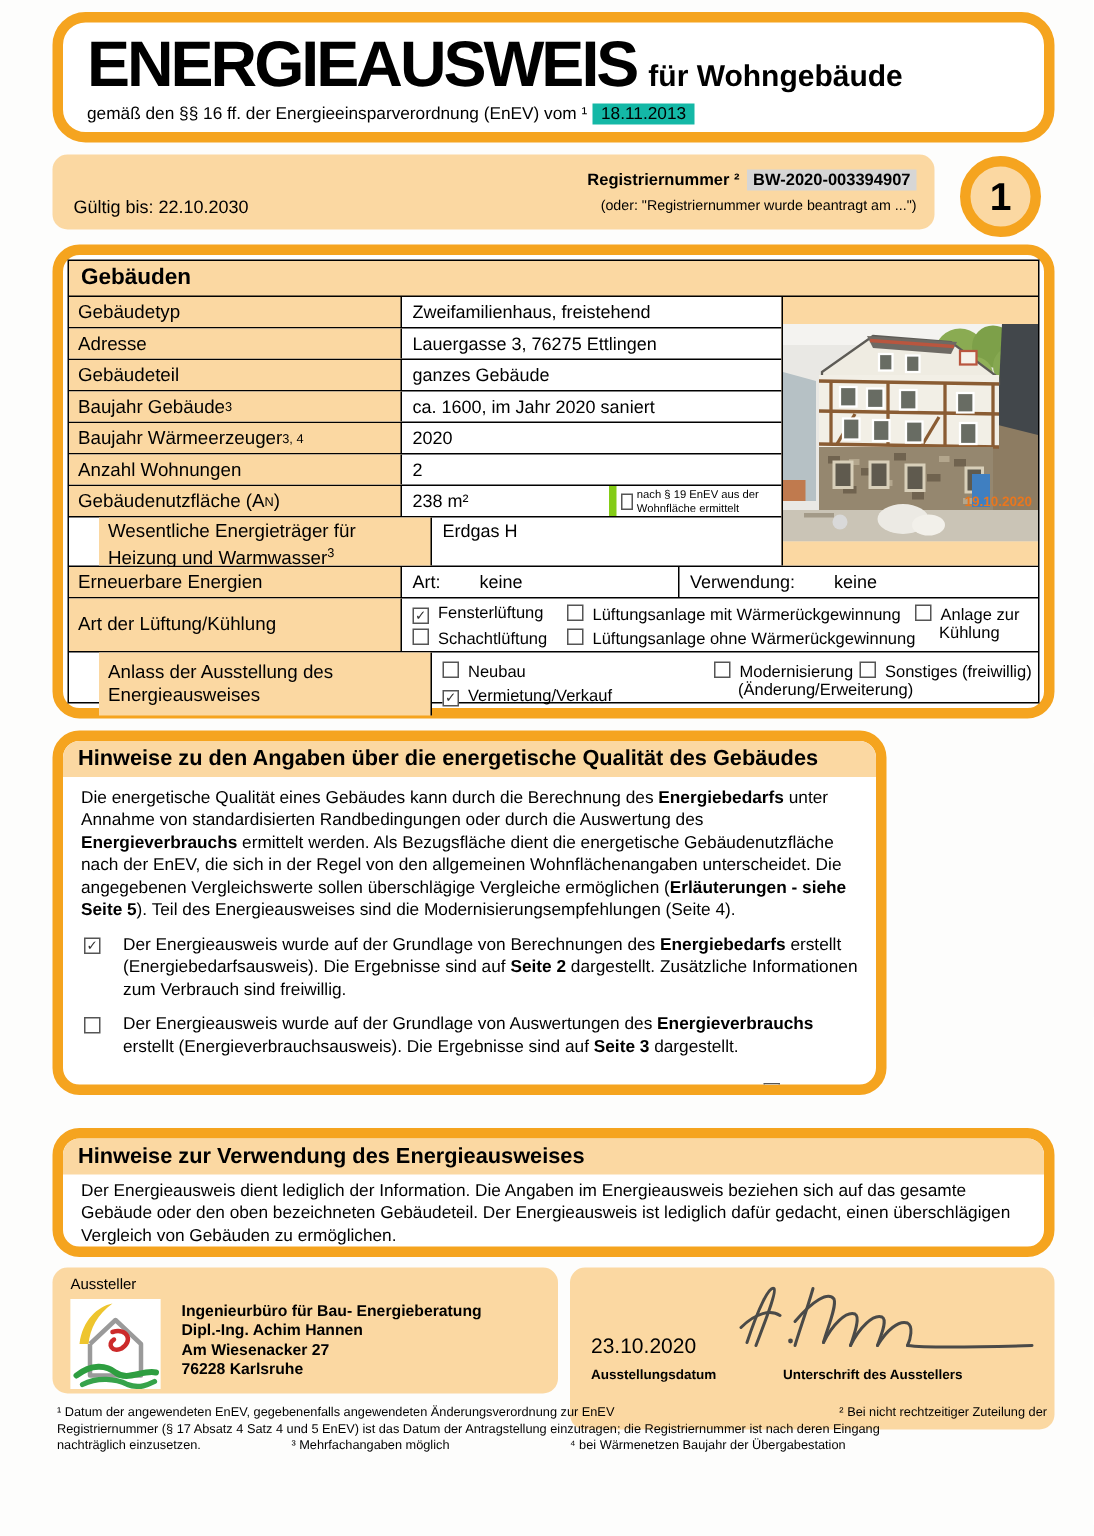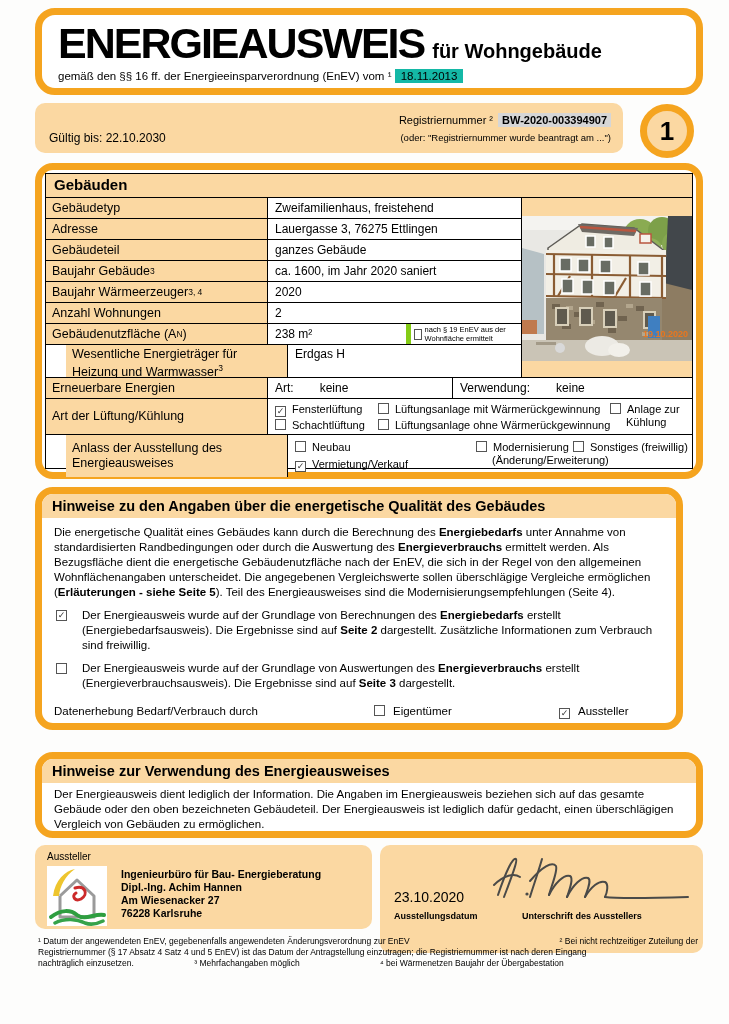--- a/index.html
+++ b/index.html
@@ -2,32 +2,32 @@
 <html><head>
 <meta charset="utf-8">
 <style>
   html,body{margin:0;padding:0;background:#ffffff;}
   .page{position:relative;width:729px;height:1024px;background:#fdfdfc;overflow:hidden;
         font-family:"Liberation Sans","DejaVu Sans",sans-serif;color:#000;}
   .obox{position:absolute;border:7px solid #F5A41F;border-radius:20px;background:#fff;box-sizing:border-box;}
   .tanbox{position:absolute;background:#FBD8A2;border-radius:10px;box-sizing:border-box;}
 
   
-  .header-box{left:35px;top:8px;width:668px;height:87px;padding:6px 0 0 16px;}
+  .header-box{left:35px;top:8px;width:668px;height:87px;padding:6px 0 0 16px;border-radius:22px;}
   .title-line{white-space:nowrap;}
   .main-title{font-size:43px;font-weight:bold;letter-spacing:-2px;line-height:1.05;}
   .sub-title{font-size:20px;font-weight:bold;margin-left:8px;}
   .law-line{font-size:11.5px;margin-top:3px;}
   .chip{background:#14b8a6;padding:1px 6px;display:inline-block;}
 
   
   .reg-box{left:35px;top:103px;width:588px;height:50px;}
   .valid-until{position:absolute;left:14px;bottom:8px;font-size:12px;}
   .reg-right{position:absolute;right:12px;top:7px;text-align:right;}
-  .reg-label{font-size:11px;font-weight:normal;}
+  .reg-label{font-size:11px;font-weight:bold;}
   .reg-chip{background:#D6D6D6;font-weight:bold;font-size:11px;padding:1px 4px;margin-left:5px;}
   .reg-alt{font-size:9.5px;margin-top:4px;}
   .page-circle{position:absolute;left:640px;top:104px;width:40px;height:40px;border:7px solid #F5A41F;
                border-radius:50%;background:#FBD8A2;text-align:center;line-height:40px;
                font-size:26px;font-weight:bold;}
 
   
   .geb-box{left:35px;top:163px;width:668px;height:316px;padding:3px;border-radius:18px;}
   .tbl{border:1px solid #000;width:100%;height:100%;box-sizing:border-box;}
   .tbl-header{background:#FBD8A2;font-size:15px;font-weight:bold;padding:2px 8px;height:19px;border-bottom:1px solid #000;}
@@ -53,21 +53,21 @@
   .kv-gap{margin-left:26px;}
   .opts{flex:1;position:relative;font-size:11px;align-self:stretch;}
   .opt{position:absolute;white-space:nowrap;}
   .cb{display:inline-block;width:9px;height:9px;border:1px solid #555;font-size:9px;line-height:9px;
       text-align:center;vertical-align:-1px;color:#333;box-sizing:content-box;background:#fff;}
   .opt .cb{margin-right:6px;}
   sup{font-size:8.5px;}
   sub.subn{font-size:8.5px;}
 
   
-  .hints1-box{left:35px;top:487px;width:648px;height:243px;border-radius:18px;overflow:hidden;}
+  .hints1-box{left:35px;top:487px;width:556px;height:243px;border-radius:18px;overflow:hidden;}
   .hints2-box{left:35px;top:752px;width:668px;height:86px;border-radius:18px;overflow:hidden;}
   .box-title{background:#FBD8A2;font-size:14.5px;font-weight:bold;padding:4px 10px;}
   .box-body{padding:4px 12px 6px 12px;font-size:11.5px;line-height:15px;}
   .b{font-weight:bold;}
   .cbrow{display:flex;margin:8px 0 0 2px;}
   .cbrow .cb{margin:2px 15px 0 0;flex:none;}
   .cbtext{flex:1;}
   .daten-row{display:flex;margin:13px 0 0 0;align-items:center;}
   .daten-label{width:320px;}
   .daten-opt1{width:185px;}

